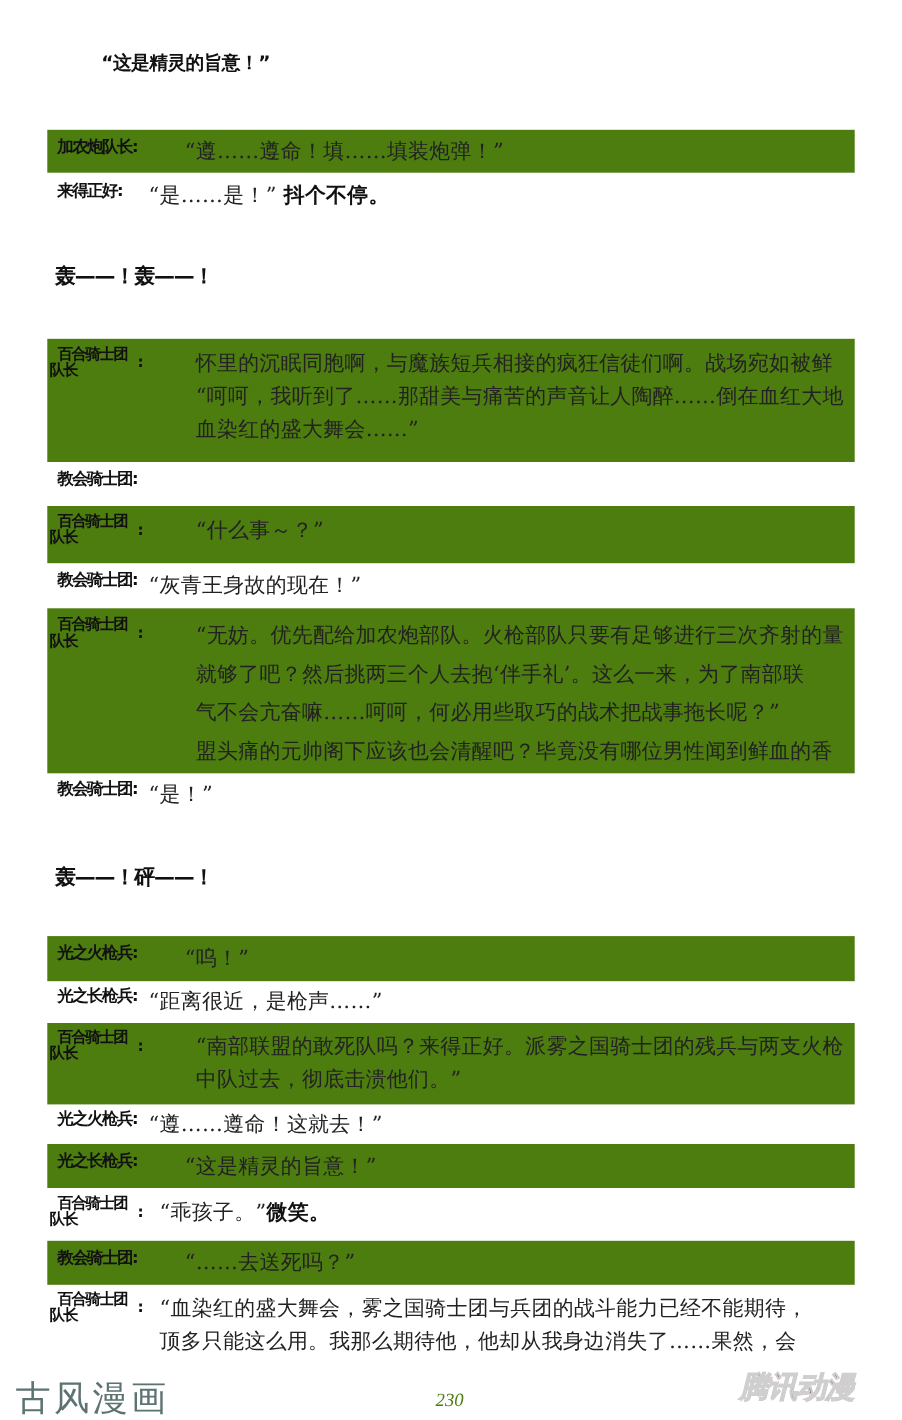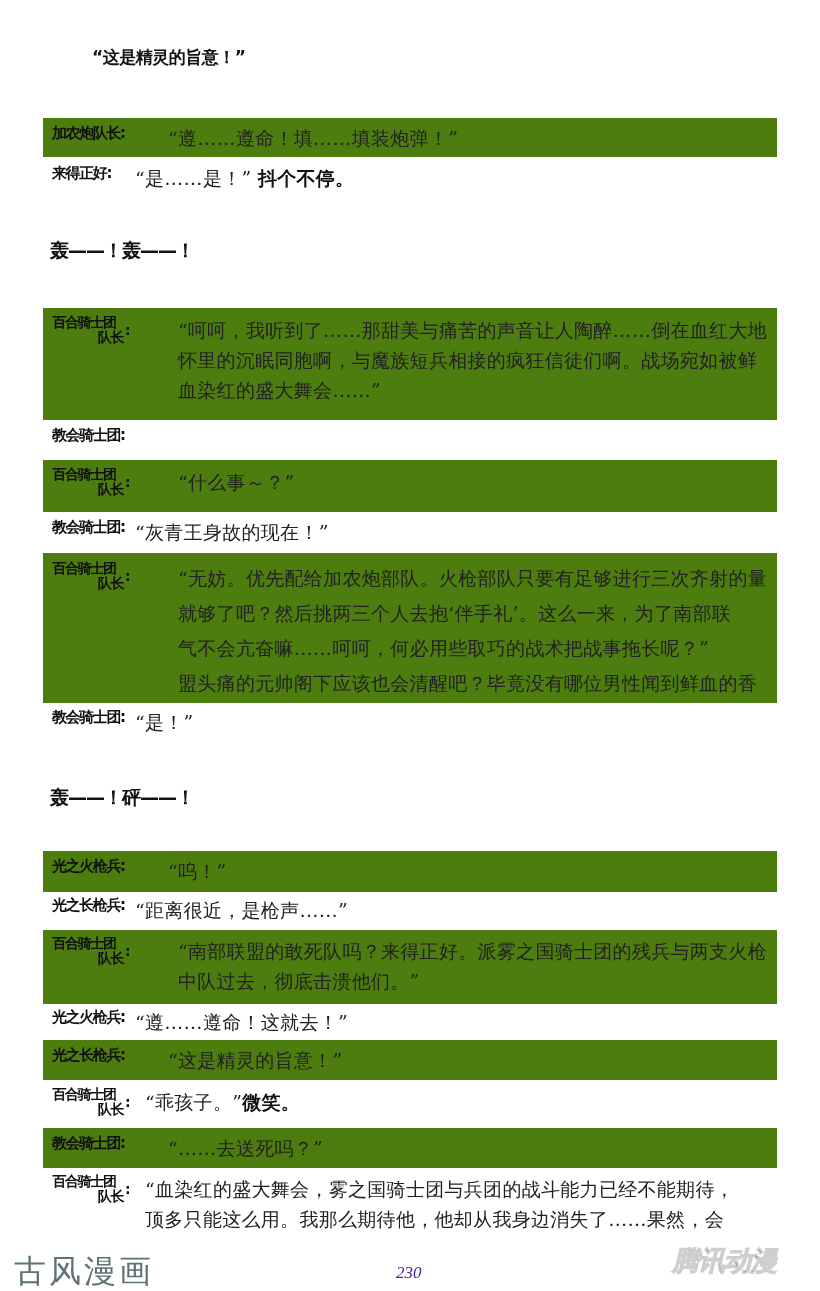--- a/index.html
+++ b/index.html
@@ -27,39 +27,39 @@
     font-weight: bold; font-size: 15px; letter-spacing: -1.4px; color: #111;
     white-space: nowrap;
     padding-left: 9px;
   }
   .speaker.single { width: 92px; line-height: 20px; }
   .speaker.double {
     width: 100px; position: relative; line-height: 15px; font-size: 14px;
     text-align: center; padding-left: 0; margin-left: 2px;
   }
   .speaker.double .l1 { display: block; width: 78px; text-align: center; }
-  .speaker.double .l2 { display: block; width: 78px; text-align: right; }
+  .speaker.double .l2 { display: block; width: 78px; text-align: left; }
   .speaker.double .colon { position: absolute; left: 80px; top: 8px; }
   .line {
     font-size: 19px; line-height: 30px; color: #222; letter-spacing: 0.3px;
   }
   .line b, .emph {
     font-family: "DejaVu Sans", "Liberation Sans", sans-serif; font-weight: bold; color: #111;
   }
   .content { flex: 1 1 auto; }
 
   .footer-logo {
     position: absolute; left: 14px; top: 1250px;
     font-family: "DejaVu Serif", "Liberation Serif", serif;
     font-size: 32px; color: #5d7272; letter-spacing: 3px;
   }
   .page-num {
     position: absolute; left: 396px; top: 1263px;
     font-family: "Liberation Serif", "DejaVu Serif", serif;
-    font-style: italic; font-size: 17px; color: #4c1d95;
+    font-style: italic; font-size: 17px; color: #4d7c0f;
   }
   .watermark {
     position: absolute; left: 672px; top: 1243px;
     font-family: "DejaVu Sans", "Liberation Sans", sans-serif;
     font-weight: bold; font-style: italic; font-size: 27px;
     color: #7f1d1d; letter-spacing: -1px;
     -webkit-text-stroke: 1px #cfcfcf;
   }
 </style>
 </head>
@@ -83,22 +83,22 @@
 
 <div class="sfx" style="top:238px;">轰——！轰——！</div>
 
 <div class="row grey" style="top:308px;height:112px;padding-top:7px;">
   <div class="speaker double">
     <span class="l1">百合骑士团</span>
     <span class="l2">队长</span>
     <span class="colon">:</span>
   </div>
   <div class="content">
+    <div class="line">怀里的沉眠同胞啊，与魔族短兵相接的疯狂信徒们啊。战场宛如被鲜</div>
     <div class="line">“呵呵，我听到了……那甜美与痛苦的声音让人陶醉……倒在血红大地</div>
-    <div class="line">怀里的沉眠同胞啊，与魔族短兵相接的疯狂信徒们啊。战场宛如被鲜</div>
     <div class="line">血染红的盛大舞会……”</div>
   </div>
 </div>
 
 <div class="row" style="top:423px;height:35px;padding-top:2px;">
   <div class="speaker single"><span>教会骑士团</span>:</div>
 </div>
 
 <div class="row grey" style="top:460px;height:52px;padding-top:7px;">
   <div class="speaker double">

